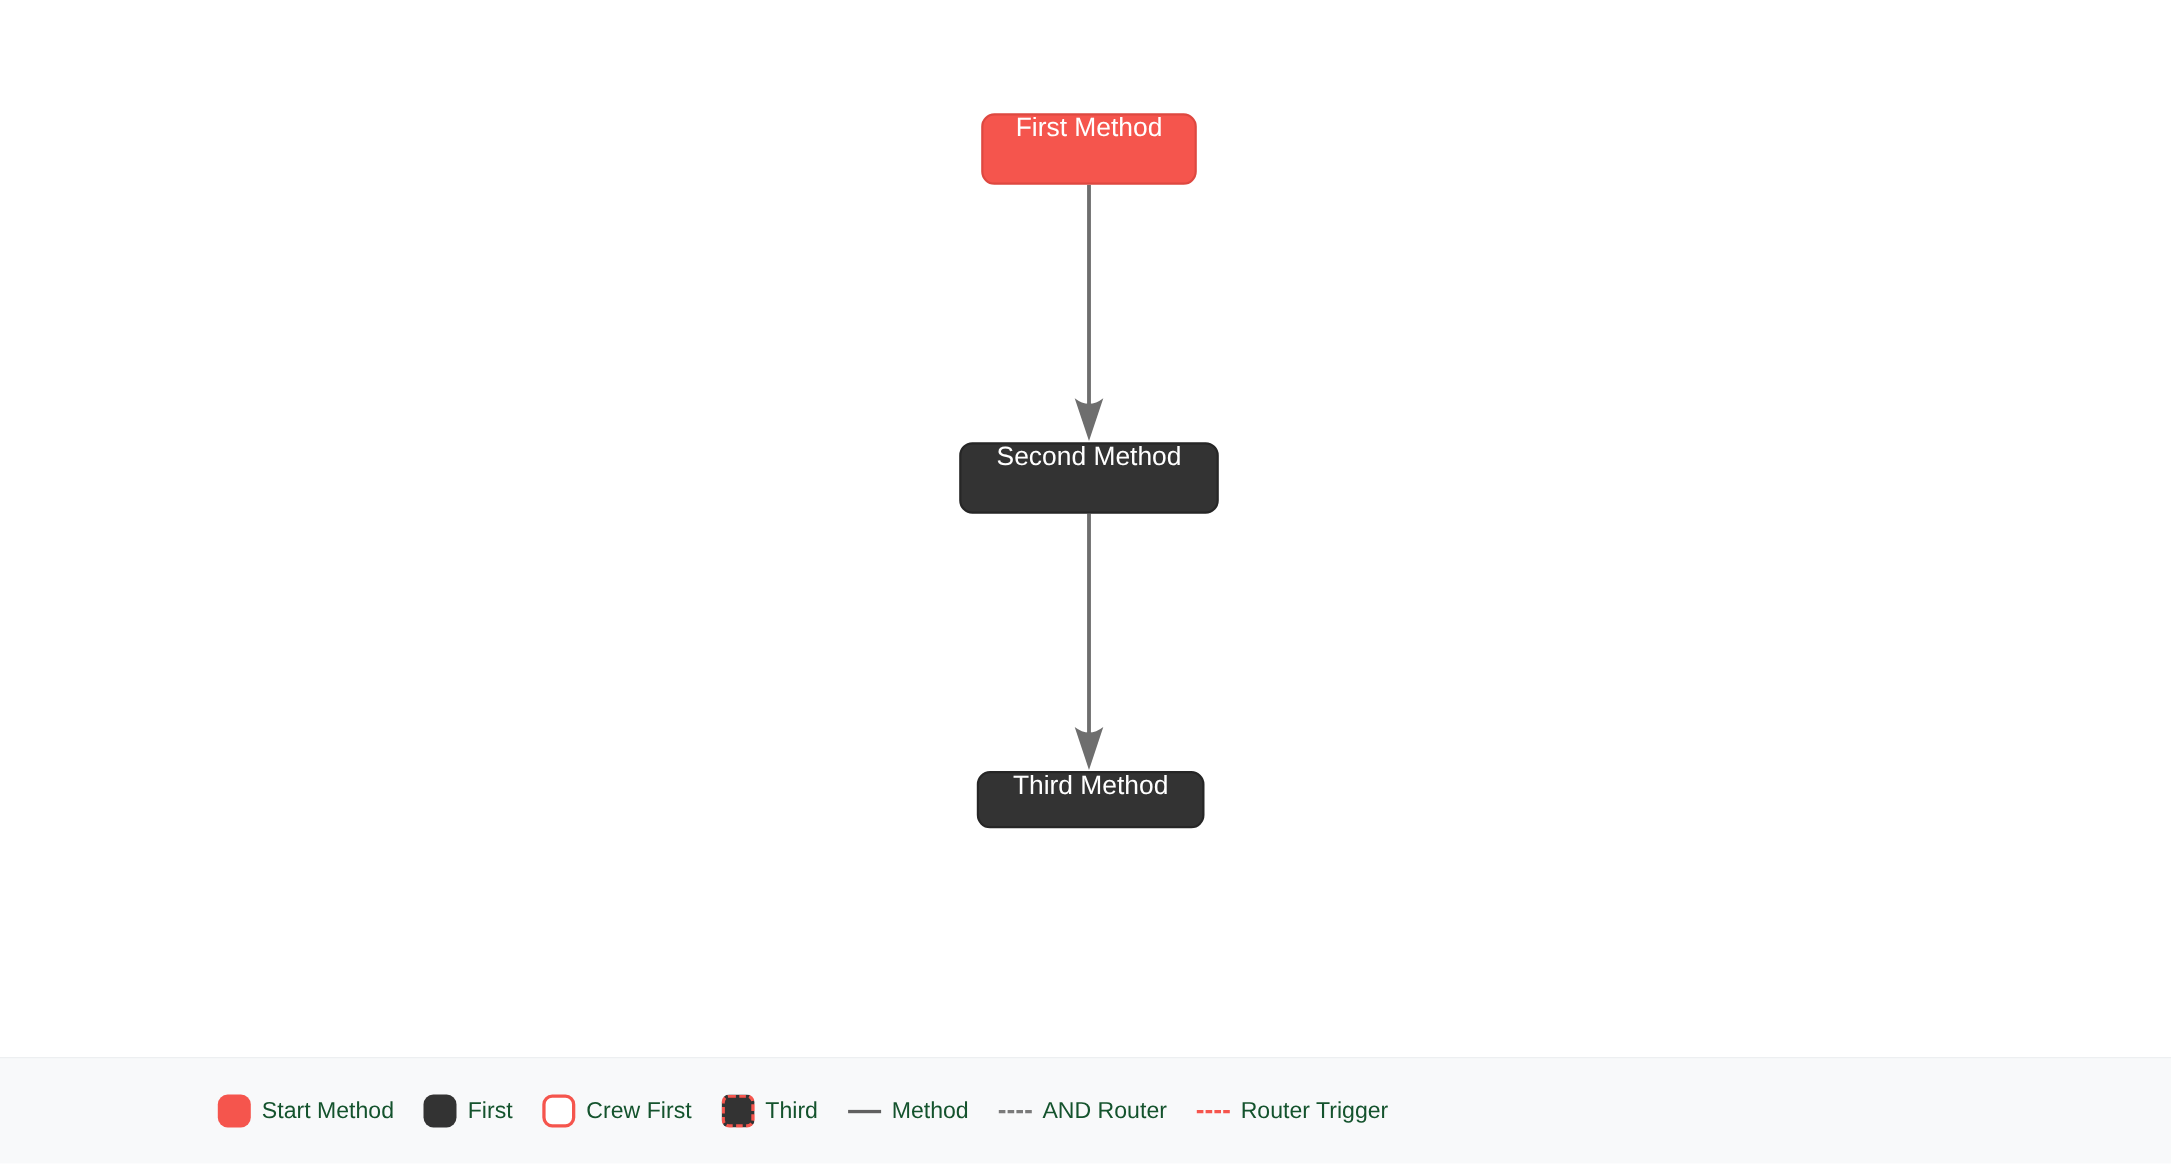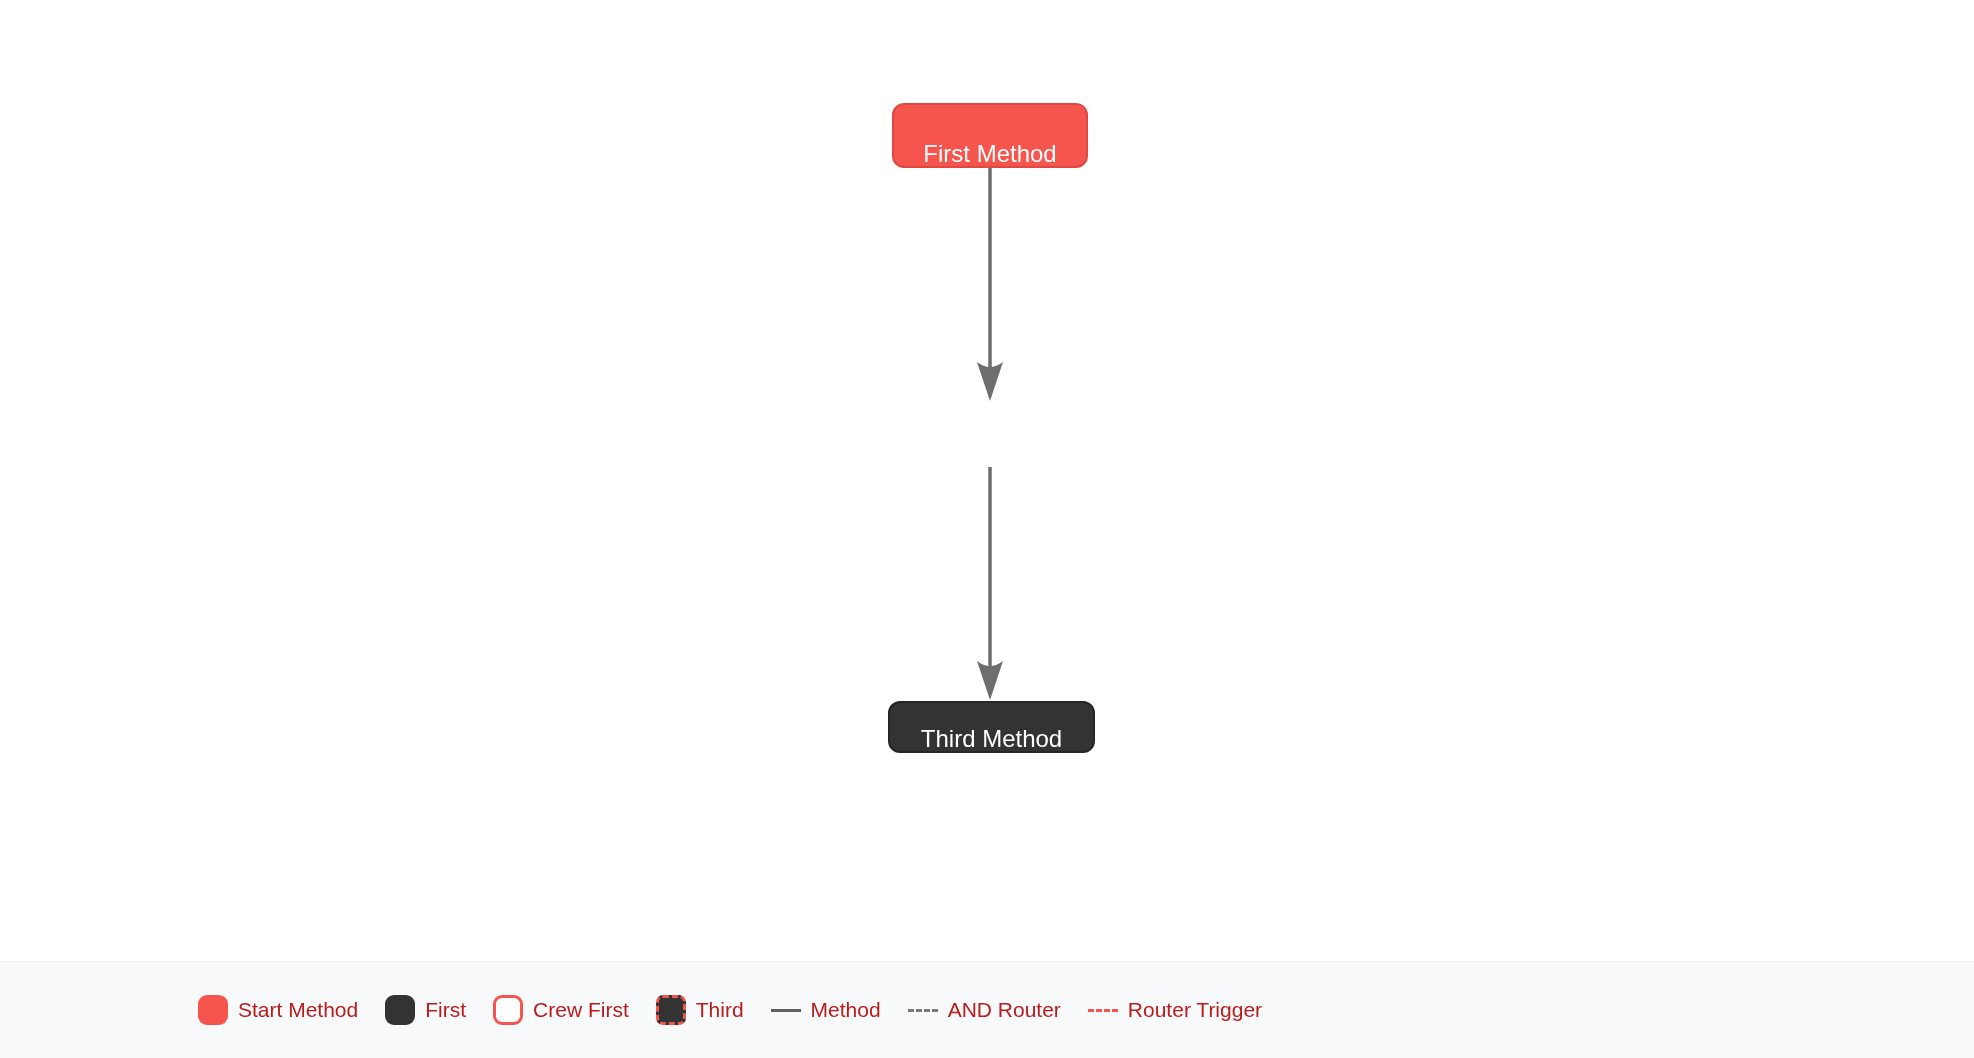--- a/index.html
+++ b/index.html
@@ -23,21 +23,21 @@
   }
   #edges-svg {
     position: absolute;
     left: 0;
     top: 0;
     pointer-events: none;
   }
   .flow-node {
     position: absolute;
     display: flex;
-    align-items: flex-end;
+    align-items: flex-start;
     justify-content: center;
     border-radius: 12px;
     font-size: 24px;
     line-height: 1;
     color: #ffffff;
     cursor: pointer;
     box-sizing: border-box;
     white-space: nowrap;
   }
   .node-start {
@@ -96,21 +96,21 @@
   #legend {
     display: flex;
     align-items: center;
     gap: 27px;
   }
   .legend-item {
     display: flex;
     align-items: center;
     gap: 10px;
     font-size: 21px;
-    color: #b91c1c;
+    color: #14532d;
     white-space: nowrap;
   }
   .swatch {
     box-sizing: border-box;
     flex: 0 0 auto;
   }
   .swatch-square {
     width: 30px; height: 30px;
     border-radius: 9px;
   }
@@ -142,20 +142,23 @@
       <g>
         <line x1="990" y1="467" x2="990" y2="669" stroke="#6e6e6e" stroke-width="3.5"></line>
         <path d="M 990 700 L 977 661 Q 990 671 1003 661 Z" fill="#6e6e6e"></path>
       </g>
     </svg>
 
     <div class="flow-node node-start">
       <span>First Method</span>
     </div>
 
+    <div class="flow-node node-second">
+      <span>Second Method</span>
+    </div>
 
     <div class="flow-node node-third">
       <span>Third Method</span>
     </div>
 
   </div>
 
   <div id="footer">
 
 

